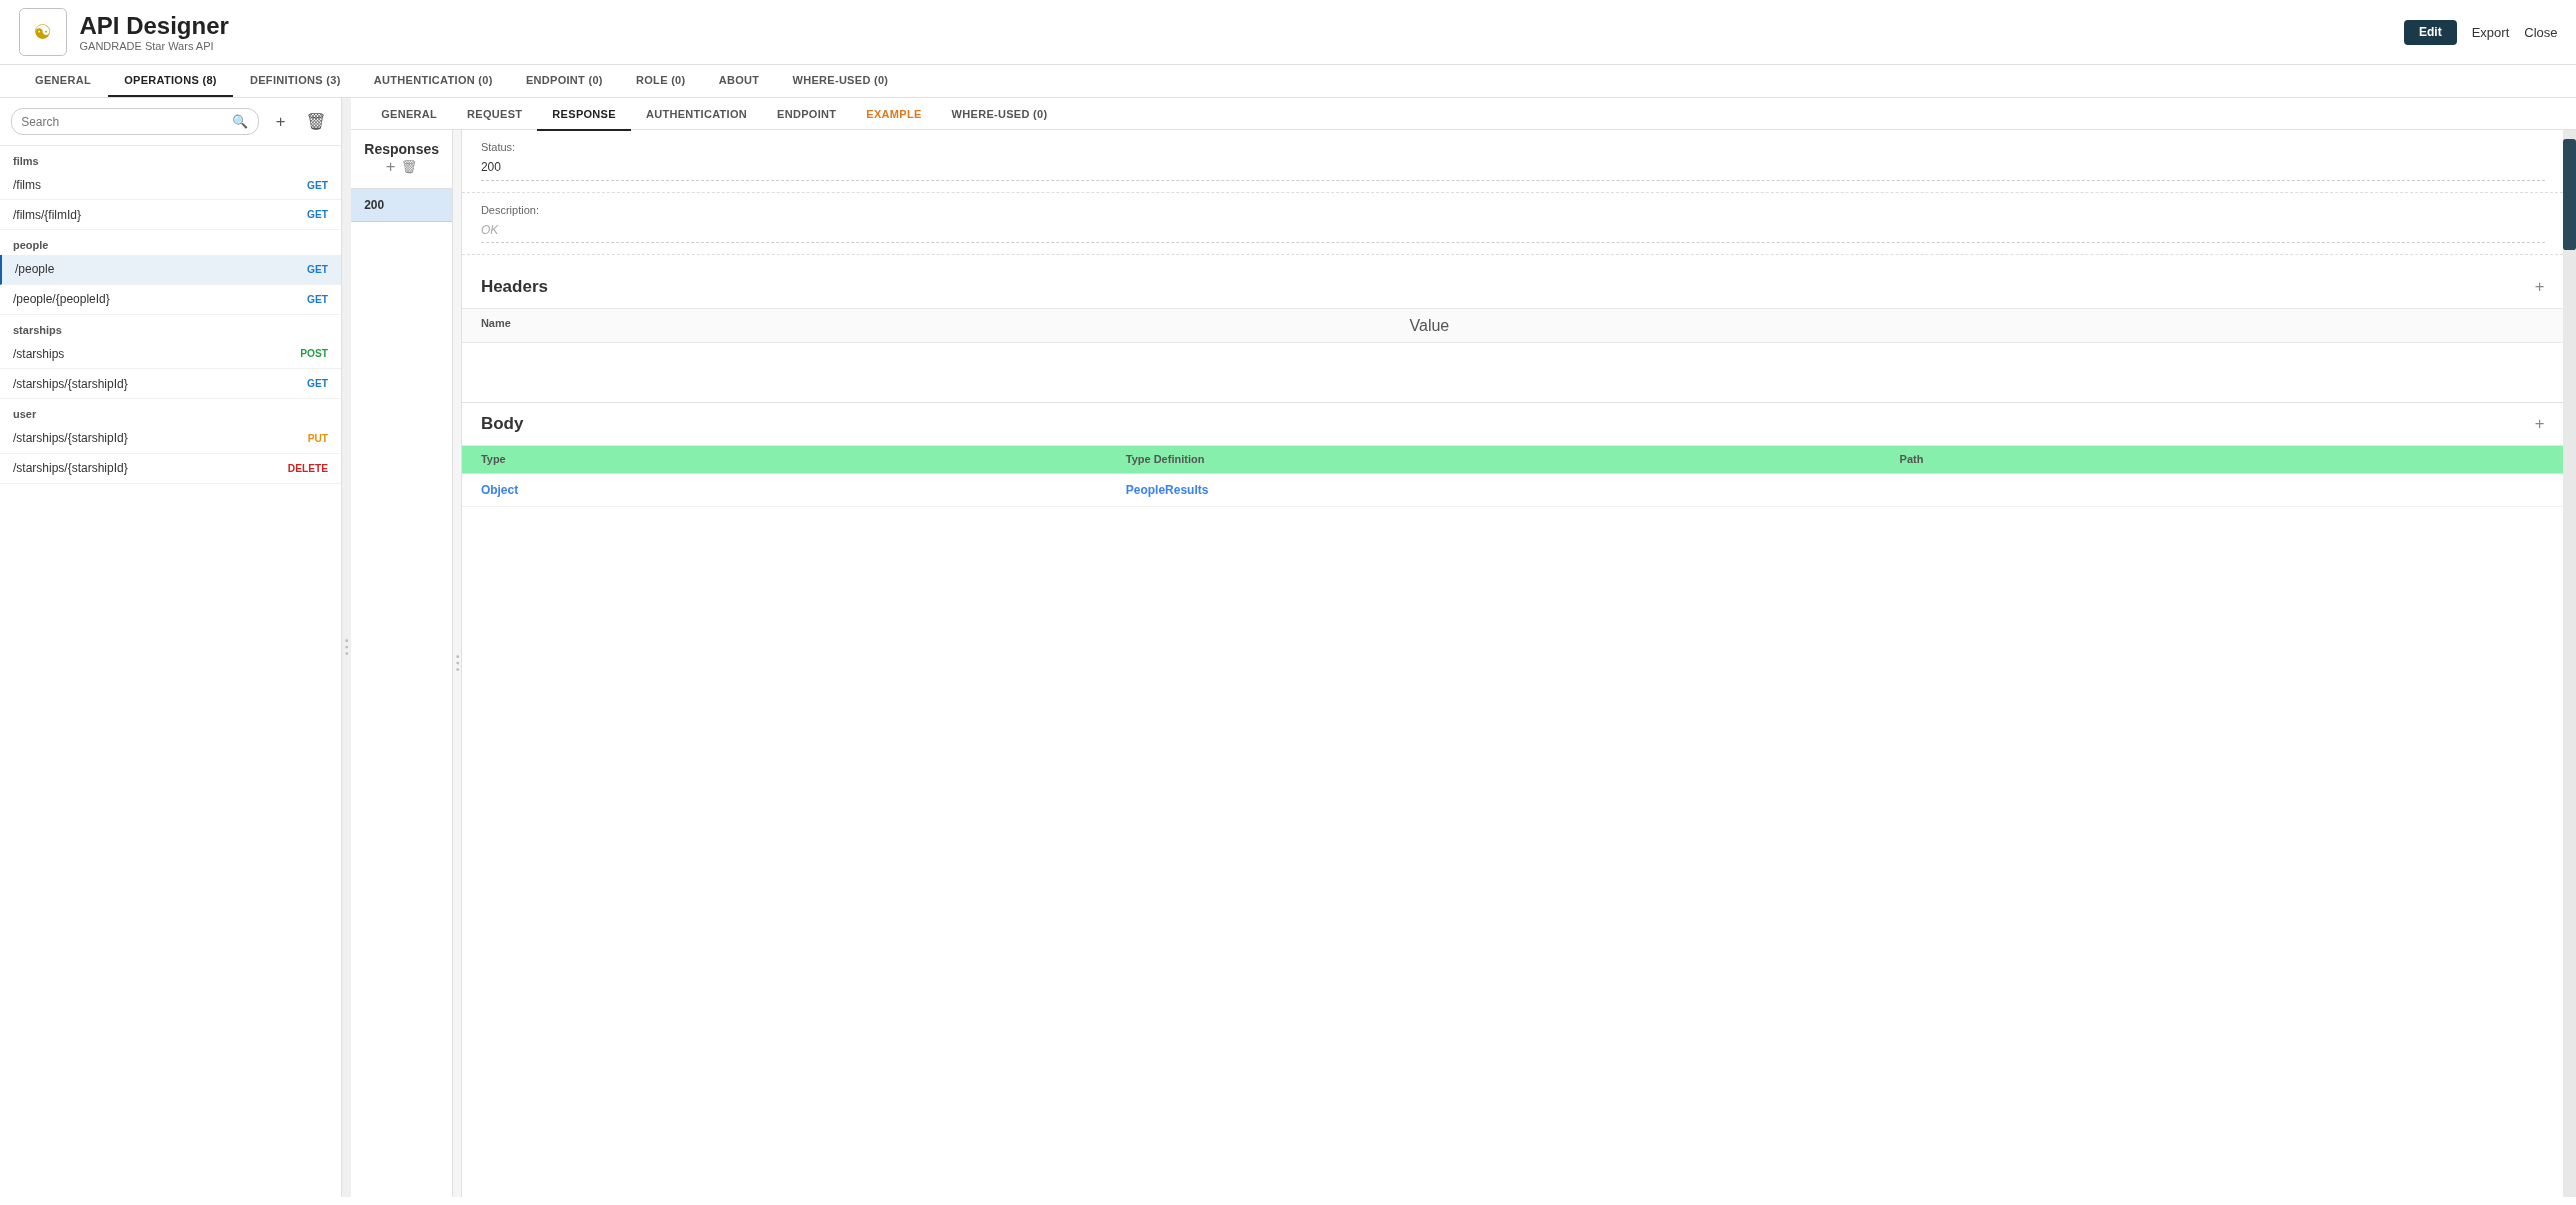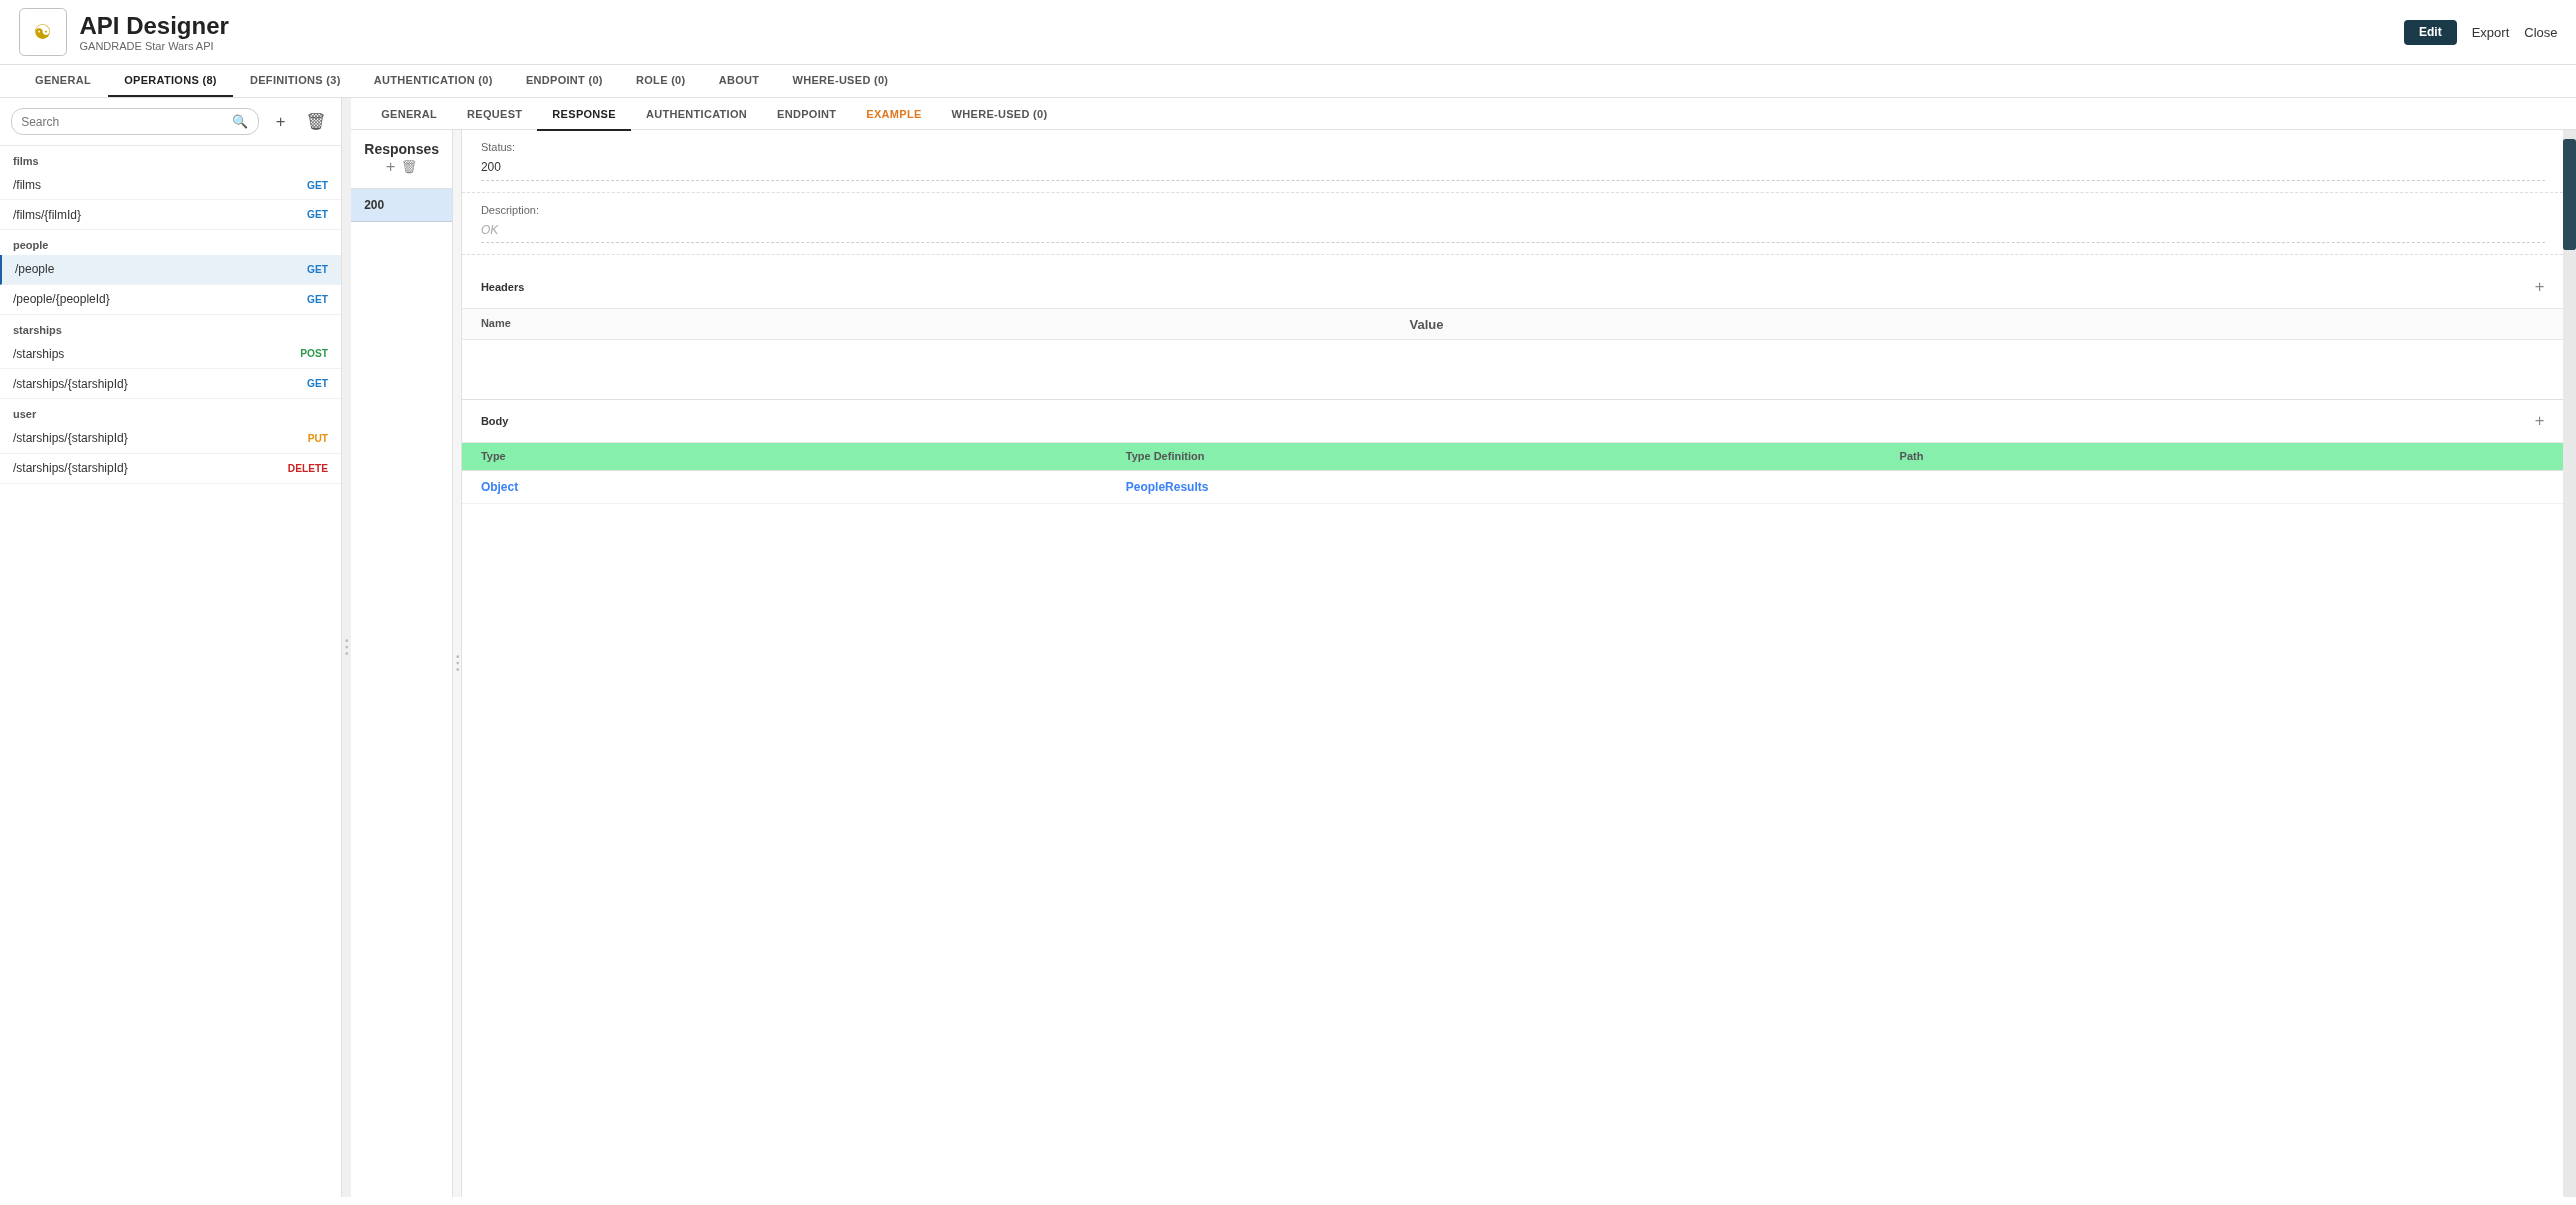--- a/index.html
+++ b/index.html
@@ -115,29 +115,29 @@
     .field-value {
       font-size: 12px; color: #333; border-bottom: 0.9px dashed #ccc;
       padding: 3.7px 0; min-height: 24px;
     }
     .field-placeholder { color: #aaa; font-style: italic; }
 
     .section-header {
       display: flex; align-items: center; justify-content: space-between;
       padding: 11px 18.5px; border-bottom: 0.9px solid #e8e8e8; background: #fff;
     }
-    .section-title { font-size: 11px; font-weight: 600; color: #333; }
+    .section-title { font-size: 17px; font-weight: 600; color: #333; }
     .add-btn { background: none; border: none; cursor: pointer; font-size: 16.6px; color: #888; }
     .delete-btn { background: none; border: none; cursor: pointer; font-size: 13px; color: #888; }
 
     .table-header {
       display: flex; padding: 7.4px 18.5px; background: #fafafa; border-bottom: 0.9px solid #e8e8e8;
     }
     .col-name { width: 45%; font-size: 11px; font-weight: 600; color: #555; }
-    .col-value { flex: 1; font-size: 13px; font-weight: 700; color: #555; }
+    .col-value { flex: 1; font-size: 16px; font-weight: 400; color: #555; }
     .col-type { width: 30%; font-size: 11px; font-weight: 600; color: #555; }
     .col-typedef { width: 35%; font-size: 11px; font-weight: 600; color: #555; }
     .col-path { width: 35%; font-size: 11px; font-weight: 600; color: #555; }
     .cell { font-size: 12px; color: #3b82f6; }
 
     
     .responses-header {
       display: flex; align-items: center; justify-content: space-between;
       padding: 13px 18.5px; border-bottom: 0.9px solid #e0e0e0;
     }

